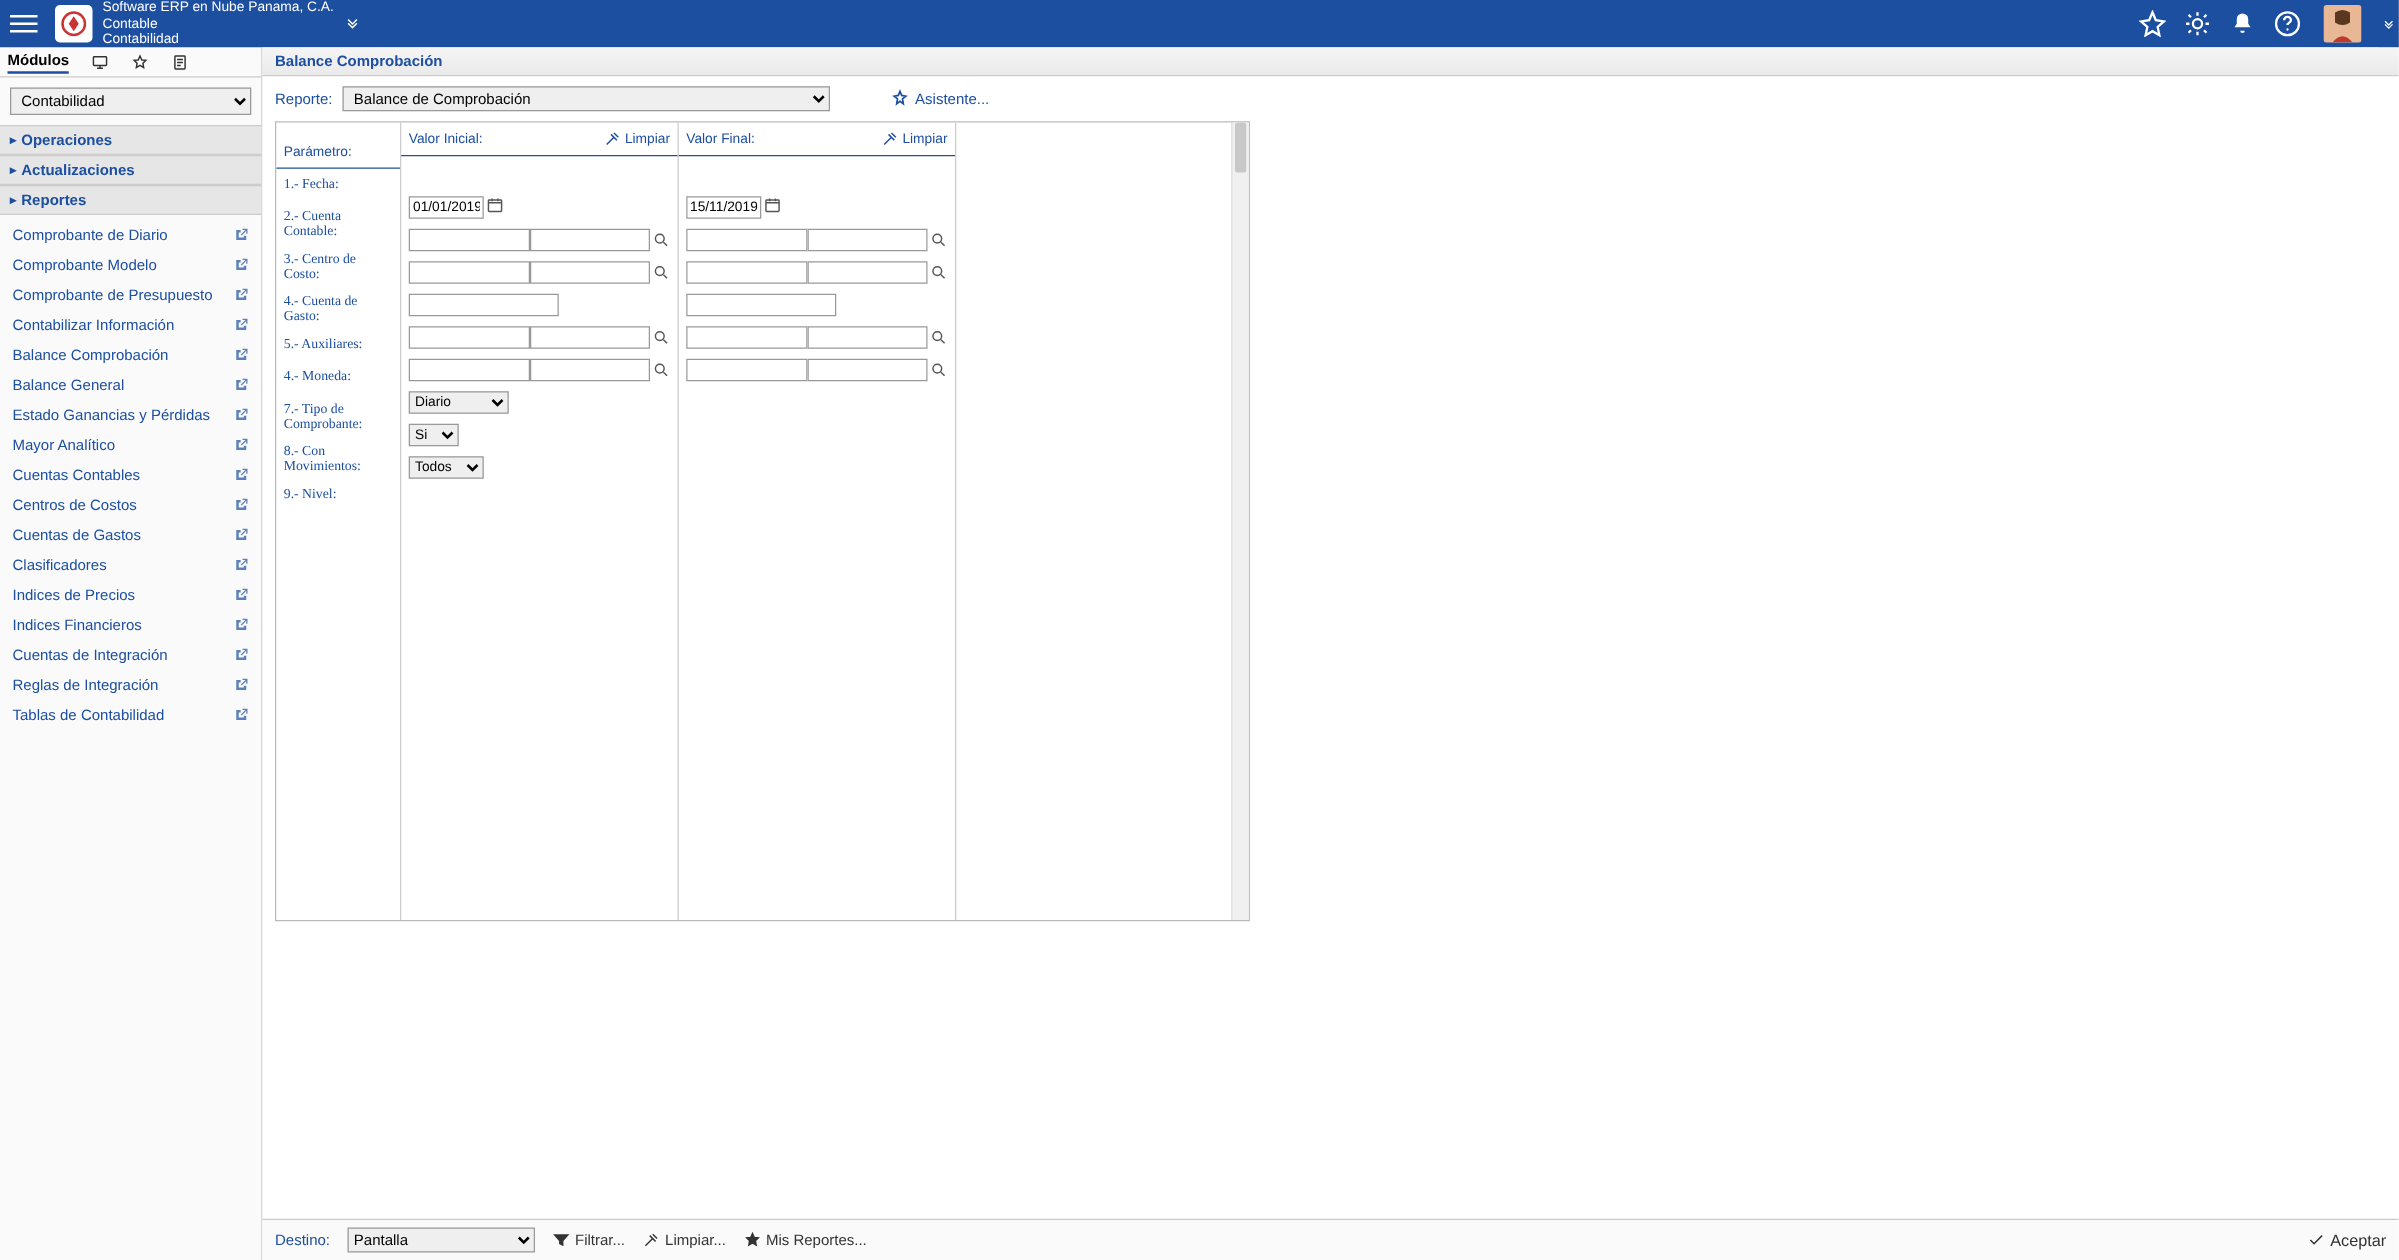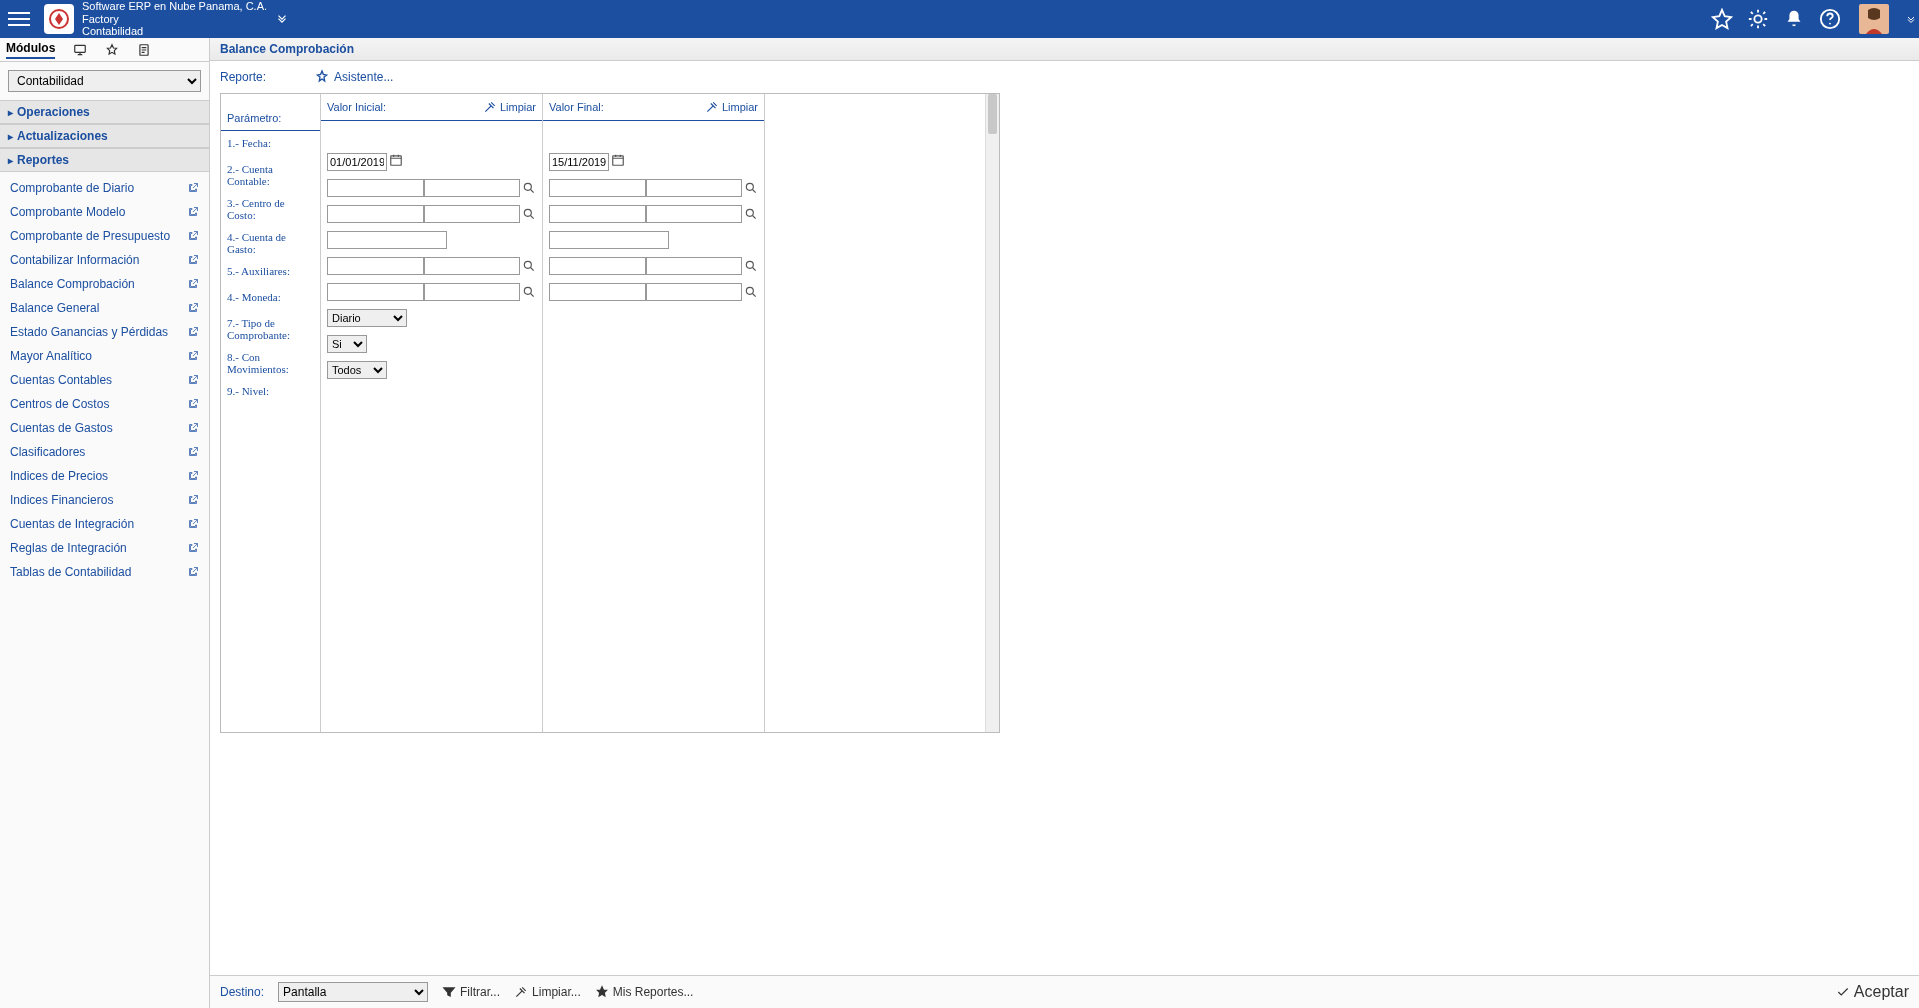--- a/index.html
+++ b/index.html
@@ -55,21 +55,21 @@
 .cal-icon{width:14px;height:14px;cursor:pointer;}
 .wide-input{flex:1;height:18px;border:1px solid #999;font-size:11px;padding:0 2px;}
 .srch-icon{width:14px;height:14px;cursor:pointer;margin-left:2px;fill:#555;}
 .sel-small{height:18px;border:1px solid #999;font-size:11px;}
 .footer-bar { display:flex; align-items:center; gap:14px; padding:6px 10px; border-top:1px solid #ccc; background:#fafafa;}
 .footer-bar label{color:#1c4fa0;font-size:12px;}
 .footer-sel{width:150px;height:20px;border:1px solid #999;font-size:12px;}
 .fbtn{display:flex;align-items:center;gap:4px;color:#333;cursor:pointer;font-size:12px;}
 .fbtn svg{width:14px;height:14px;fill:#333;}
 .footer-spacer{flex:1;}
-.accept-btn{display:flex;align-items:center;gap:4px;color:#333;cursor:pointer;font-size:16px;}
+.accept-btn{display:flex;align-items:center;gap:4px;color:#333;cursor:pointer;font-size:13px;}
 .accept-btn svg{width:14px;height:14px;stroke:#333;fill:none;stroke-width:2;}
 .two-inputs{display:flex;gap:0;flex:1;}
 .two-inputs input{width:50%;}
 </style>
 </head>
 <body>
 
 <div class="topbar">
   <div class="hamburger">
       <span></span>
@@ -77,21 +77,21 @@
       <span></span>
     </div>
   <div class="logo">
     <svg viewBox="0 0 24 24">
         <circle cx="12" cy="12" r="9" fill="none" stroke="#c33" stroke-width="2"></circle>
         <path d="M12 6 L16 12 L12 18 L8 12 Z" fill="#c33"></path>
       </svg>
   </div>
   <div class="company-info">
     <div>Software ERP en Nube Panama, C.A.</div>
-    <div>Factory</div>
+    <div>Contable</div>
     <div>Contabilidad</div>
   </div>
   <div class="chevron-dd">
     <svg width="14" height="14" viewBox="0 0 24 24" fill="none" stroke="#fff" stroke-width="2">
         <path d="M6 8 L12 14 L18 8"></path>
         <path d="M6 13 L12 19 L18 13"></path>
       </svg>
   </div>
   <div class="topbar-spacer"></div>
   <div class="topbar-icons">
@@ -261,20 +261,21 @@
             <path d="M14 3h7v7M21 3l-9 9M5 5h5v2H7v10h10v-3h2v5H5z" fill="none" stroke="#1c4fa0" stroke-width="2"></path>
           </svg>
         </div>
     </div>
   </div>
 
   <div class="content">
     <div class="content-header">Balance Comprobación</div>
     <div class="report-top">
       <label>Reporte:</label>
+      <select class="report-select"><option>Balance de Comprobación</option></select>
       <div class="asistente">
         <svg viewBox="0 0 24 24" fill="none" stroke="#1c4fa0" stroke-width="2">
             <path d="M12 3l2 5 5 1-4 3 1 6-4-3-4 3 1-6-4-3 5-1z"></path>
           </svg>
         <span>Asistente...</span>
       </div>
     </div>
 
     <div class="param-box" style="height:640px;flex:none;">
       <div class="param-body">

